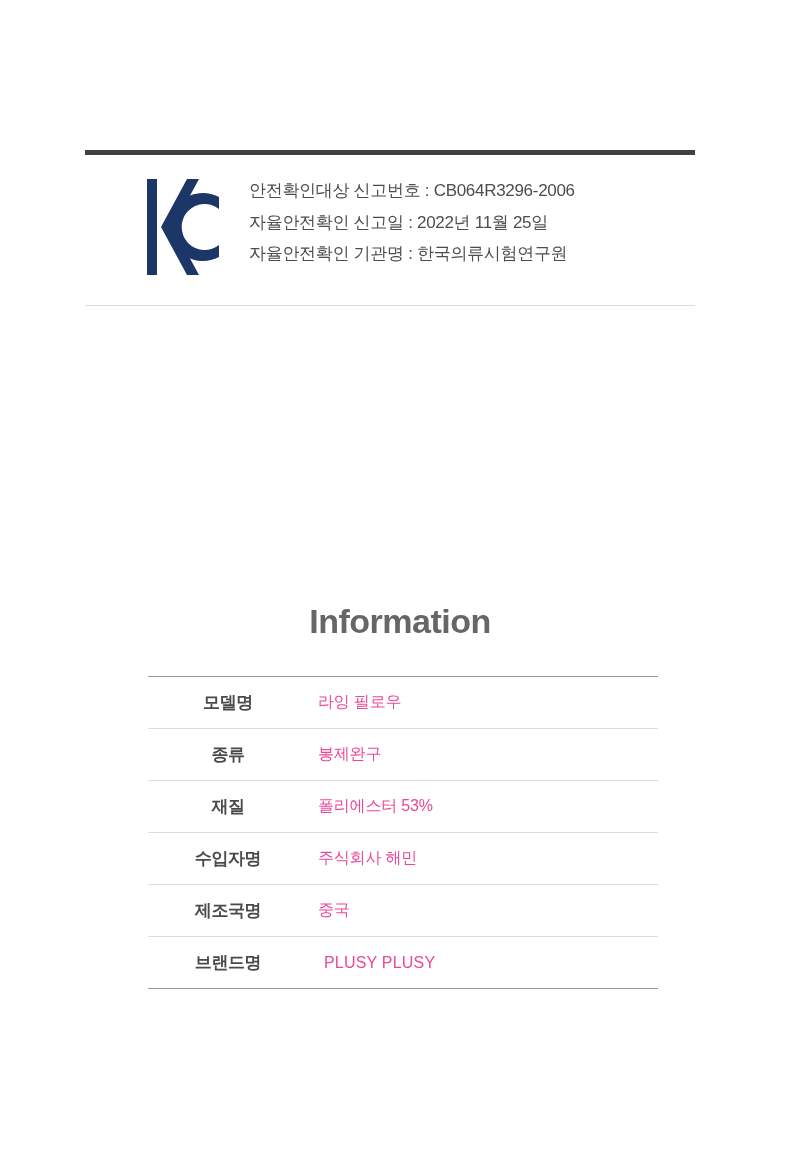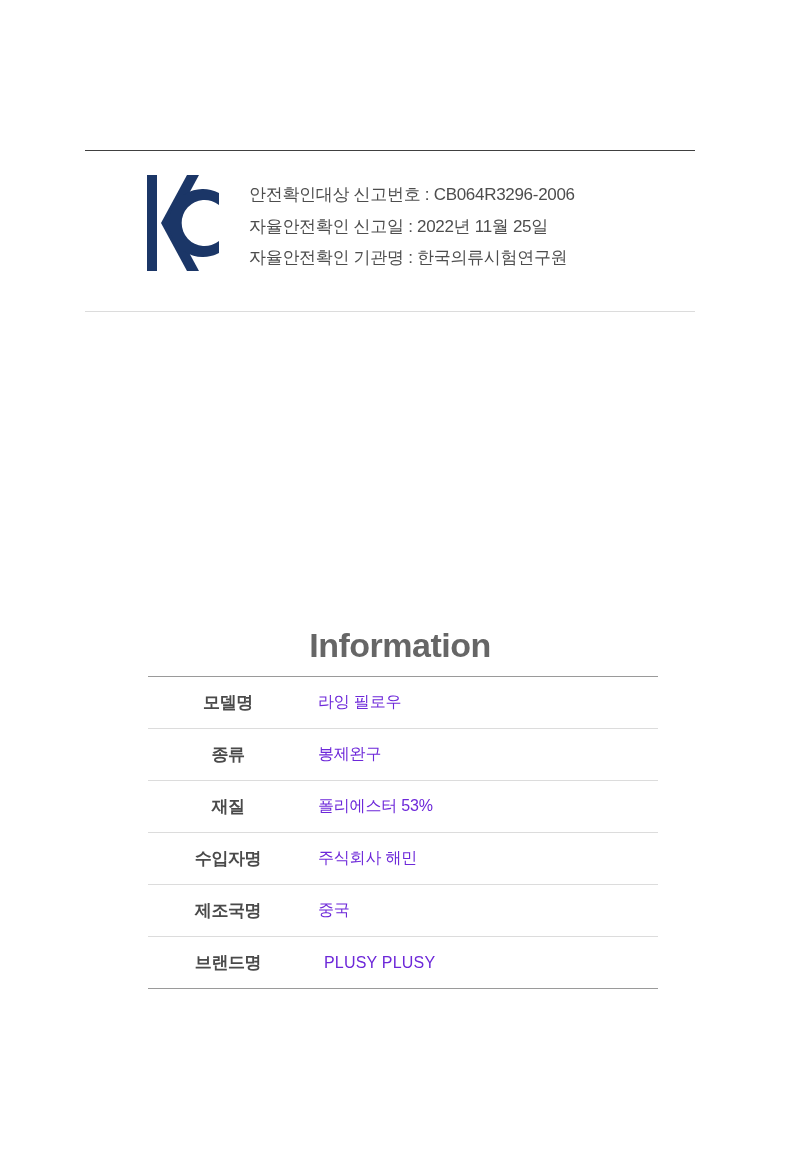--- a/index.html
+++ b/index.html
@@ -15,26 +15,26 @@
     color: #4a4a4a;
     overflow: hidden;
   }
 
   
   .kc-section {
     position: absolute;
     left: 85px;
     top: 150px;
     width: 610px;
-    border-top: 1px solid #404040;
+    border-top: 5px solid #404040;
     border-bottom: 1px solid #dcdcdc;
     box-sizing: border-box;
-    padding: 24px 0 40px 0;
+    padding: 24px 0 30px 0;
     display: flex;
-    align-items: flex-end;
+    align-items: flex-start;
   }
   .kc-logo {
     width: 72px;
     height: 96px;
     margin-left: 62px;
     margin-right: 30px;
     flex: none;
     display: block;
   }
   .kc-lines {
@@ -55,21 +55,20 @@
   .info-title {
     position: absolute;
     left: 0;
     top: 602px;
     width: 800px;
     text-align: center;
     font-size: 34px;
     font-weight: bold;
     color: #666666;
     letter-spacing: -0.5px;
-    margin-top: 24px;
   }
 
   
   .info-table {
     position: absolute;
     left: 148px;
     top: 676px;
     width: 510px;
     border-top: 1px solid #9a9a9a;
     border-bottom: 1px solid #9a9a9a;
@@ -91,21 +90,21 @@
     text-align: center;
     font-size: 17px;
     font-weight: bold;
     color: #4a4a4a;
     padding: 14px 0 14px 0;
     letter-spacing: -0.4px;
     vertical-align: middle;
   }
   .info-table td {
     font-size: 16px;
-    color: #6d28d9;
+    color: #ec4899;
     padding: 14px 0 14px 10px;
     letter-spacing: -0.2px;
     vertical-align: middle;
   }
   .info-table td.latin {
     padding-left: 16px;
     letter-spacing: 0.2px;
   }
 </style>
 </head>

